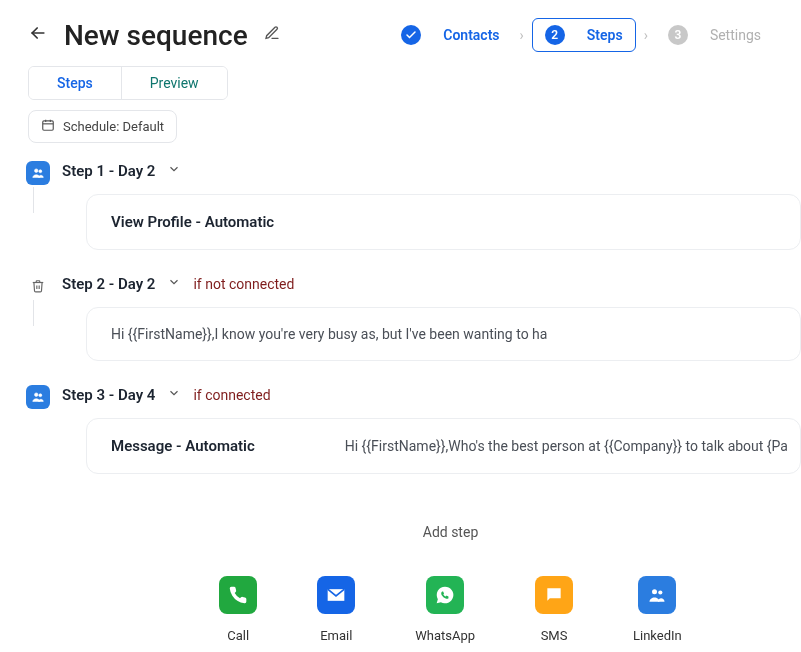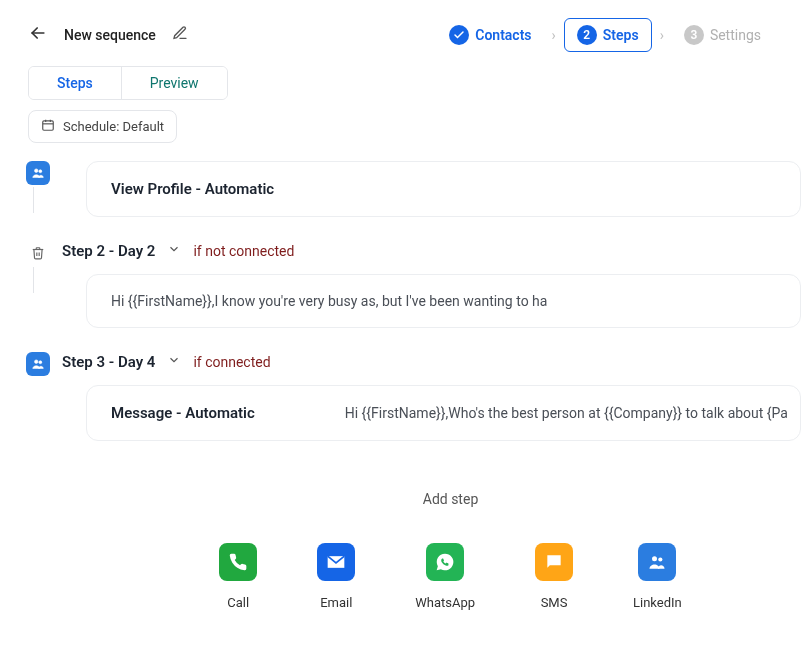--- a/index.html
+++ b/index.html
@@ -2,25 +2,25 @@
 <html><head>
   <meta charset="utf-8">
   <style>
     * { box-sizing: border-box; margin: 0; padding: 0; }
     body { font-family: -apple-system, BlinkMacSystemFont, "Segoe UI", Roboto, Helvetica, Arial, sans-serif; color: #202020; background: #fff; width: 801px; overflow-x: hidden; }
 
     
     .header { display: flex; align-items: center; justify-content: space-between; padding: 18px 28px 10px 28px; }
     .header-left { display: flex; align-items: center; gap: 16px; }
     .back-icon svg { width: 20px; height: 20px; stroke: #333; }
-    .title { font-size: 14px; font-weight: 500; color: #222; }
+    .title { font-size: 28px; font-weight: 500; color: #222; }
     .edit-icon svg { width: 16px; height: 16px; stroke: #555; }
 
     .wizard { display: flex; align-items: center; gap: 8px; }
-    .wiz-step { display: flex; align-items: center; gap: 6px; padding: 6px 12px; border-radius: 6px; font-size: 14px; }
+    .wiz-step { display: flex; align-items: center; gap: 22px; padding: 6px 12px; border-radius: 6px; font-size: 14px; }
     .wiz-circle { display: inline-flex; align-items: center; justify-content: center; width: 20px; height: 20px; border-radius: 50%; color: #fff; font-size: 12px; font-weight: 600; }
     .wiz-step-done .wiz-circle { background: #1565e6; }
     .wiz-step-done { color: #1565e6; font-weight: 600; }
     .wiz-step-current { border: 1px solid #1565e6; color: #1565e6; font-weight: 600; }
     .wiz-step-current .wiz-circle { background: #1565e6; }
     .wiz-step-disabled { color: #b0b0b0; }
     .wiz-step-disabled .wiz-circle { background: #c8c8c8; color: #fff; }
     .wiz-chevron { color: #c0c0c0; font-size: 14px; }
 
     
@@ -140,20 +140,26 @@
         <svg viewBox="0 0 24 24">
             <circle cx="9" cy="8" r="3"></circle>
             <circle cx="16" cy="9" r="2.5"></circle>
             <path d="M3 20c0-3 3-5 6-5s6 2 6 5"></path>
             <path d="M13 20c0-2.5 2-4 4-4s4 1.5 4 4"></path>
           </svg>
       </div>
       <div class="gutter-line"></div>
     </div>
     <div class="step-content">
+      <div class="step-header">
+        <span class="step-title">Step 1 - Day 2</span>
+        <span class="chev-down"><svg viewBox="0 0 24 24" stroke-width="2">
+              <polyline points="6 9 12 15 18 9"></polyline>
+            </svg></span>
+      </div>
       <div class="step-card">
         <span class="card-heading">View Profile - Automatic</span>
       </div>
     </div>
   </div>
 
   <div class="step-block">
     <div class="step-gutter">
       <div class="gutter-icon trash">
         <svg viewBox="0 0 24 24" stroke-width="2">

